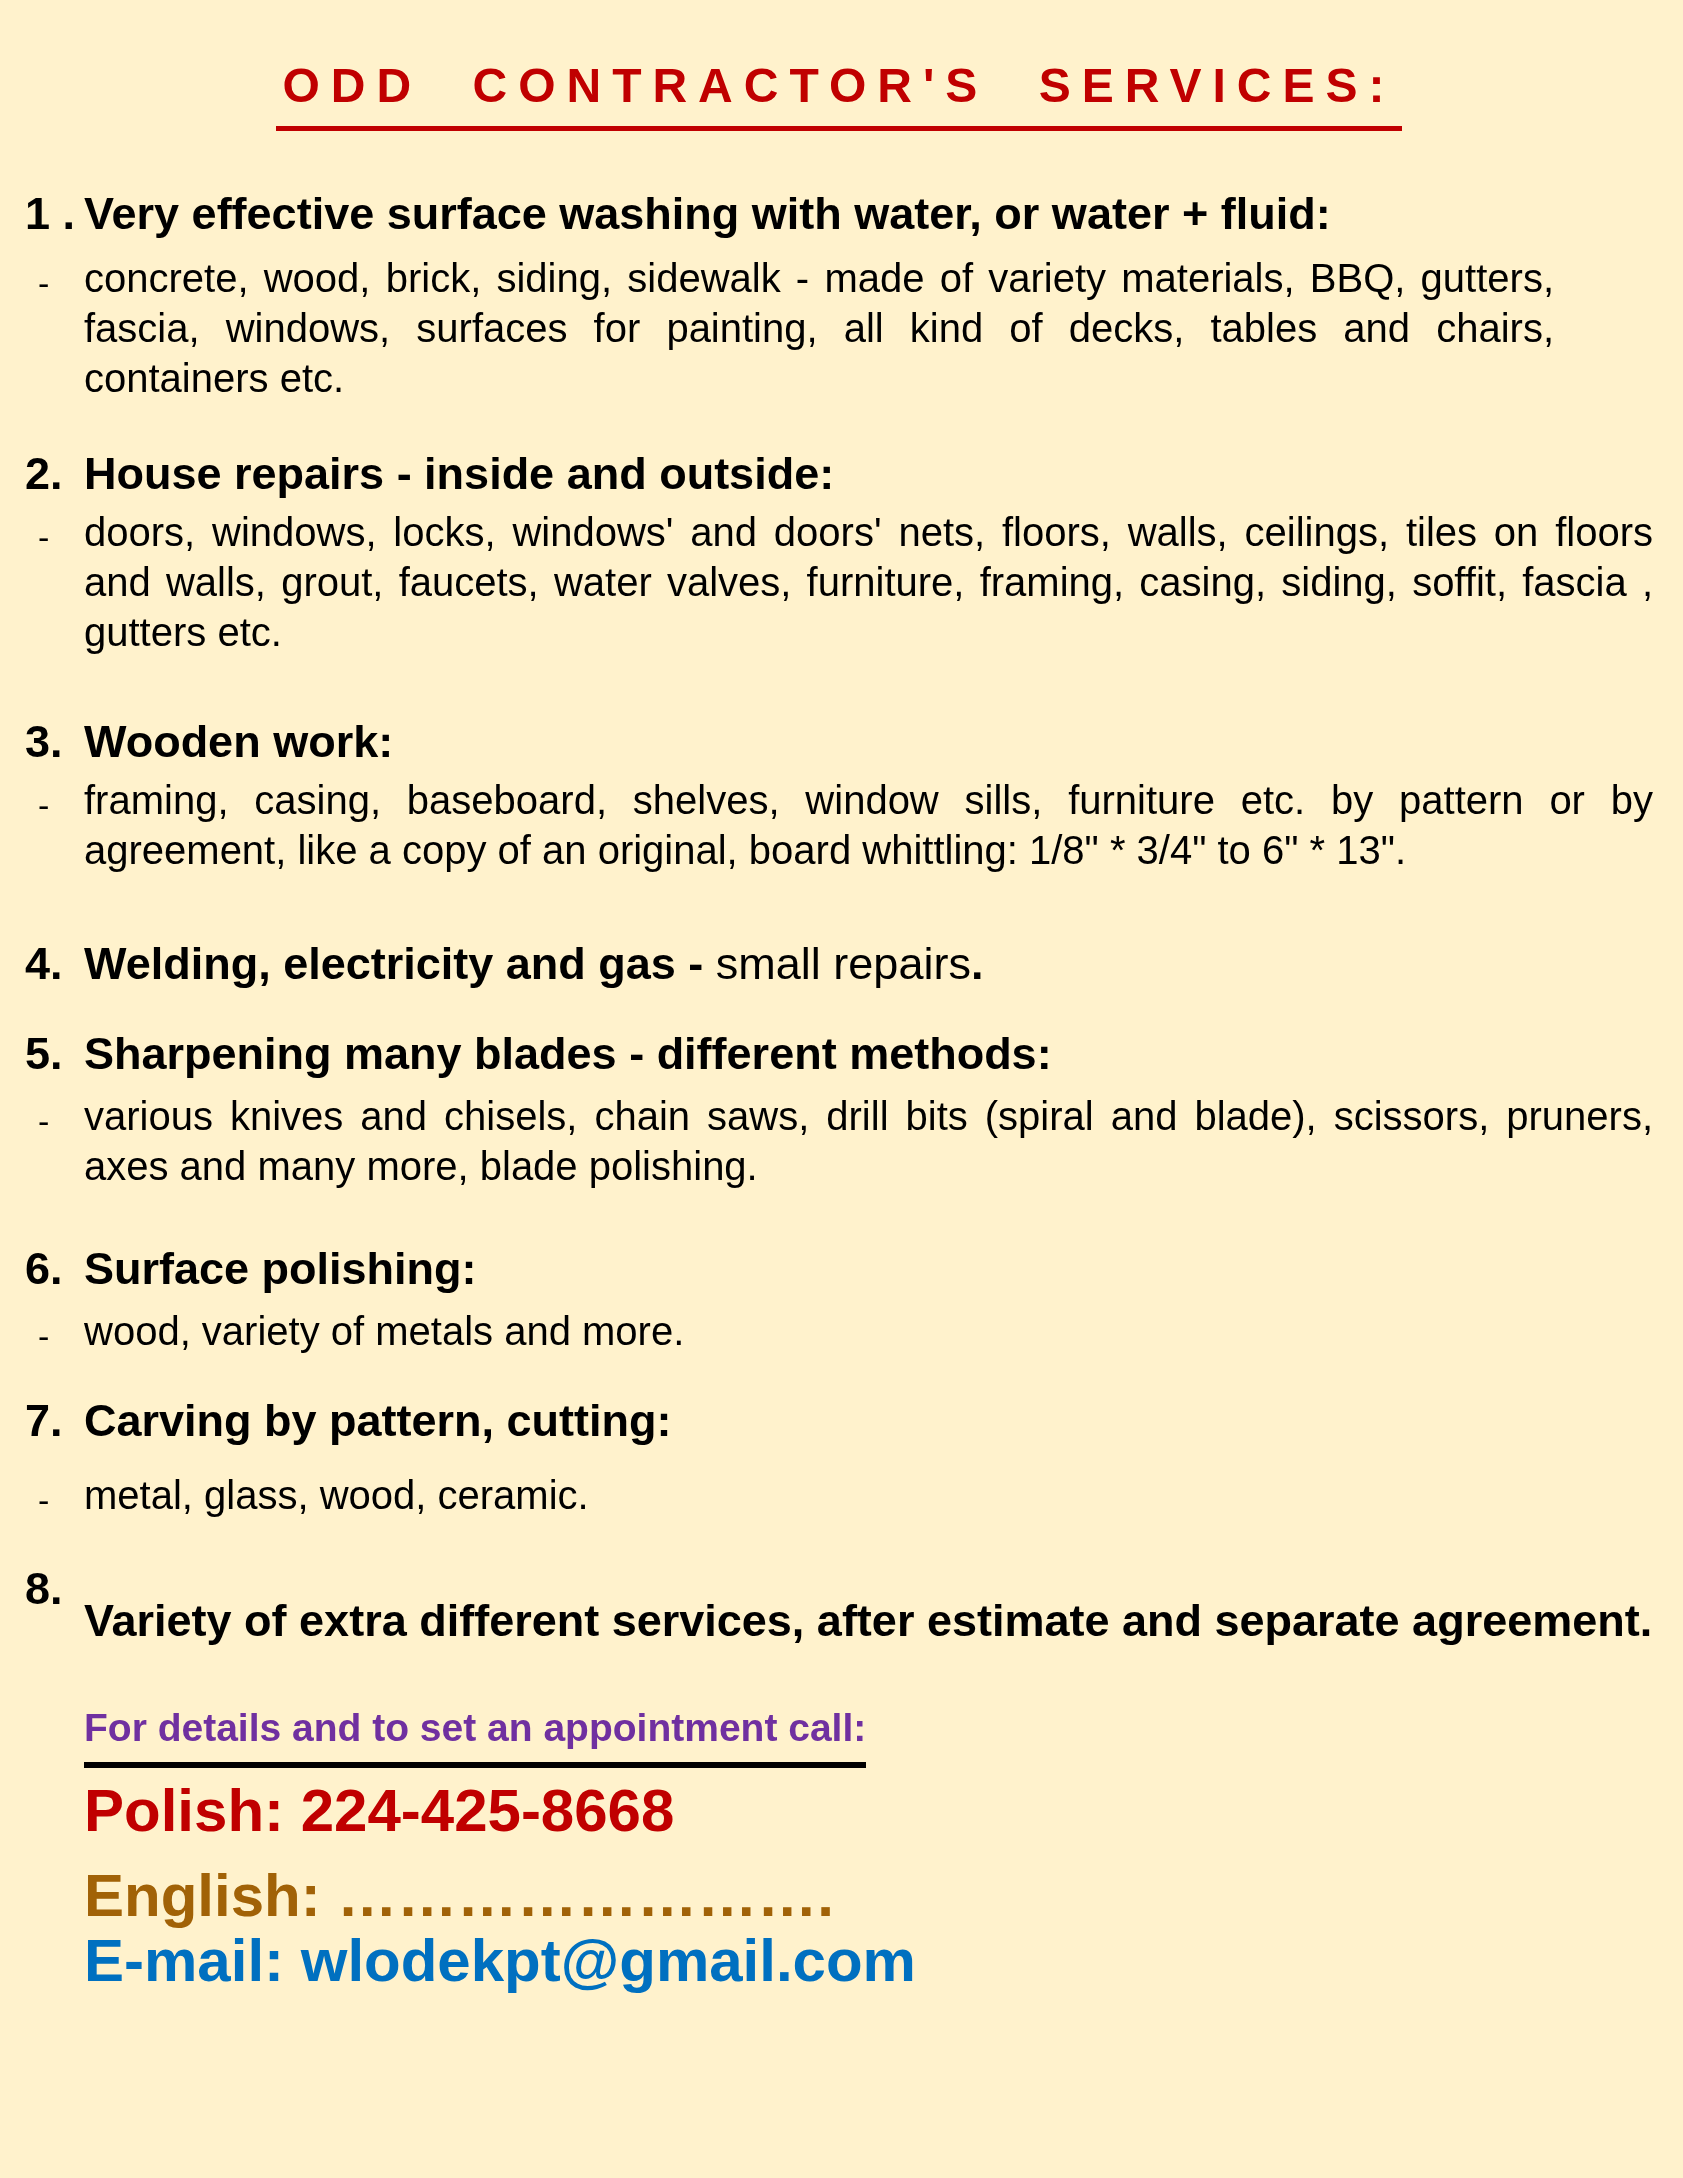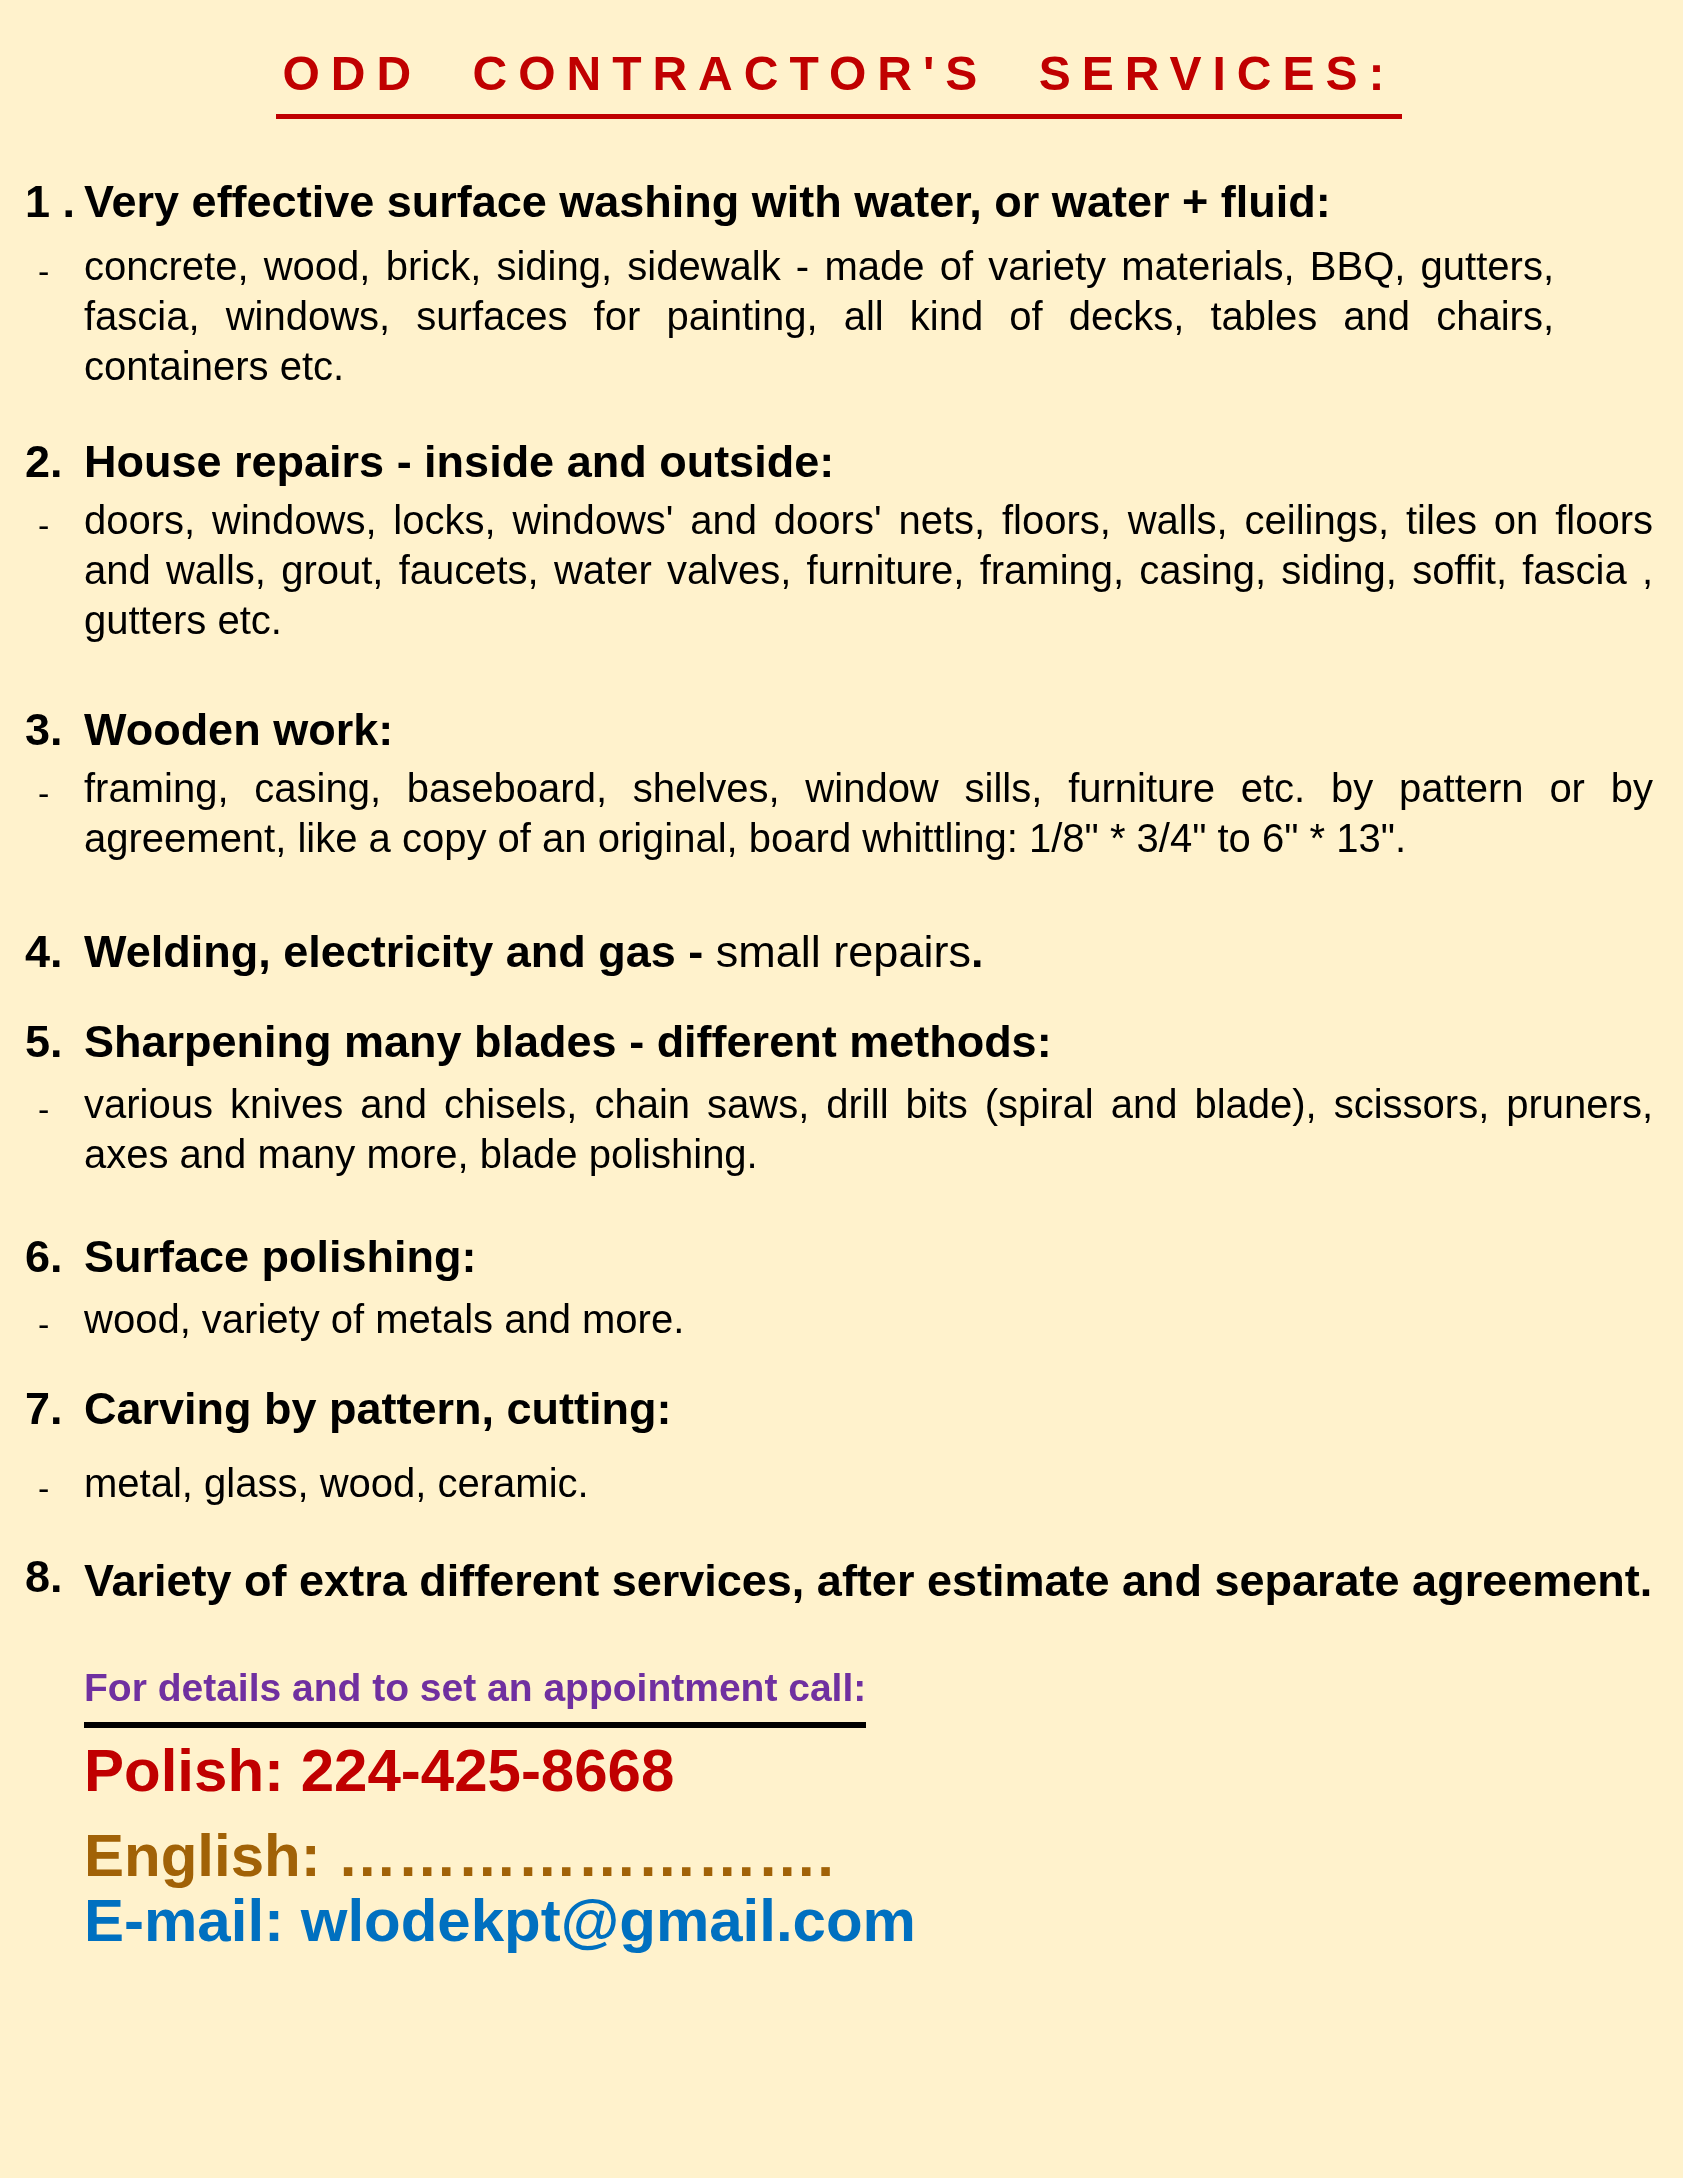--- a/index.html
+++ b/index.html
@@ -7,21 +7,21 @@
     width: 1683px; height: 2178px;
     background: #FFF2CC;
     font-family: "Liberation Sans", sans-serif;
     color: #000;
     overflow: hidden;
   }
   .page {
     box-sizing: border-box;
     width: 1683px; height: 2178px;
     background: #FFF2CC;
-    padding: 42px 30px 0 25px;
+    padding: 54px 30px 0 25px;
   }
 
   
   .title-wrap { text-align: center; margin-bottom: 54px; }
   .title {
     display: inline-block;
     color: #C00000;
     font-weight: 700;
     font-size: 48px;
     line-height: 63px;
@@ -64,21 +64,21 @@
   .h3 { margin-top: 56px; }
   .p3 { margin-top: 5px; }
   .h4 { margin-top: 60px; }
   .h5 { margin-top: 33px; }
   .p5 { margin-top: 9px; }
   .h6 { margin-top: 49px; }
   .p6 { margin-top: 9px; }
   .h7 { margin-top: 36px; }
   .p7 { margin-top: 21px; }
   .h8 { margin-top: 40px; }
-  .h8 .head-text { line-height: 65px; }
+  .h8 .head-text { line-height: 65px; margin-top: 28px; }
 
   
   .footer { margin-left: 59px; }
   .appointment-wrap { margin-top: 46px; }
   .appointment {
     display: inline-block;
     color: #7030A0;
     font-weight: 700;
     font-size: 39px;
     line-height: 57px;

